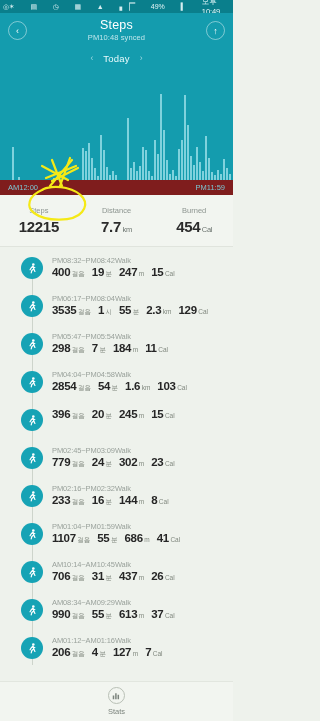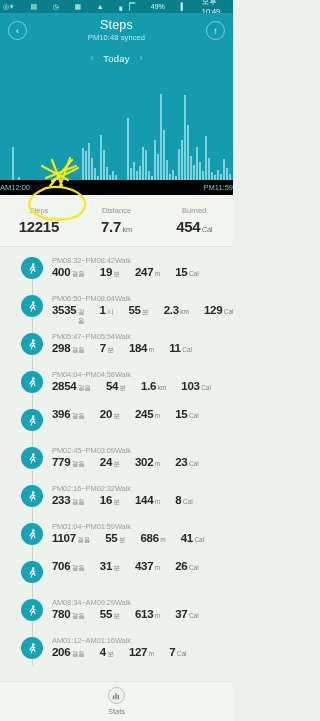--- a/index.html
+++ b/index.html
@@ -48,23 +48,23 @@
   }
   .datenav .arr { color:#9fd9e2; font-size:8.5px; }
   .datenav .lbl { color:#e8fafc; font-size:9.5px; letter-spacing:0.2px; }
 
   
   .chartwrap { background:#149cae; height:112px; position:relative; }
   .bars { position:absolute; left:0; right:0; bottom:0; height:112px; }
   .bar { position:absolute; bottom:0; background:#7fd2dd; width:1.6px; }
 
   .axisrow {
-    background:#000000; height:15px; position:relative;
+    background:#7f1d1d; height:15px; position:relative;
     display:flex; align-items:center; justify-content:space-between;
-    padding:0 0;
+    padding:0 8px;
   }
   .axisrow span { color:#7cc6d2; font-size:7.5px; }
 
   
   .summary {
     background:#f2f5f0; display:flex; height:52px;
     border-bottom:1px solid #e0e4dd;
   }
   .sum-cell { flex:1; display:flex; flex-direction:column; align-items:center; justify-content:center; }
   .sum-lbl { color:#8d9590; font-size:7.5px; margin-bottom:3px; }
@@ -80,21 +80,21 @@
   .row { display:flex; align-items:flex-start; height:38px; position:relative; }
   .row-icon {
     width:22px; height:22px; border-radius:50%; background:#16a3b5;
     margin-left:21px; margin-top:4px; flex:none;
     display:flex; align-items:center; justify-content:center;
     position:relative; z-index:2;
   }
   .row-icon svg { width:13px; height:13px; }
   .row-body { margin-left:9px; padding-top:3px; }
   .row-time { color:#9aa29c; font-size:7.5px; letter-spacing:-0.1px; margin-bottom:1px; }
-  .row-stats { display:flex; align-items:baseline; gap:8px;justify-content:flex-end; }
+  .row-stats { display:flex; align-items:baseline; gap:0;justify-content:flex-end; }
   .stat { display:flex; align-items:baseline; margin-right:7px; }
   .stat .n { color:#262626; font-size:11.5px; font-weight:bold; letter-spacing:-0.3px; }
   .stat .u { color:#80887f; font-size:6.5px; margin-left:1.5px; }
 
   
   .bottomnav {
     position:absolute; left:0; right:0; bottom:0; height:40px;
     background:#f2f5f0; border-top:1px solid #e2e6df;
     display:flex; flex-direction:column; align-items:center; justify-content:center;
   }
@@ -263,21 +263,21 @@
         <div class="row-icon">
           <svg viewBox="0 0 16 16">
             <circle cx="9" cy="3" r="1.6" fill="#ffffff"></circle>
             <path d="M8.6 5.2 L6.4 7.2 L5 9.6" stroke="#ffffff" stroke-width="1.5" fill="none" stroke-linecap="round"></path>
             <path d="M8.6 5.4 L9.6 8.6 L11 11.6" stroke="#ffffff" stroke-width="1.5" fill="none" stroke-linecap="round"></path>
             <path d="M9.6 8.6 L7.2 10.4 L6.4 13.4" stroke="#ffffff" stroke-width="1.5" fill="none" stroke-linecap="round"></path>
             <path d="M7.4 6.2 L11 6.8" stroke="#ffffff" stroke-width="1.3" fill="none" stroke-linecap="round"></path>
           </svg>
         </div>
         <div class="row-body">
-          <div class="row-time">PM06:50~PM08:04Walk</div>
+          <div class="row-time">PM06:17~PM08:04Walk</div>
           <div class="row-stats">
             <span class="stat">
               <span class="n">3535</span>
               <span class="u">걸음</span>
             </span>
             <span class="stat">
               <span class="n">1</span>
               <span class="u">시</span>
             </span>
             <span class="stat">
@@ -490,20 +490,21 @@
         <div class="row-icon">
           <svg viewBox="0 0 16 16">
             <circle cx="9" cy="3" r="1.6" fill="#ffffff"></circle>
             <path d="M8.6 5.2 L6.4 7.2 L5 9.6" stroke="#ffffff" stroke-width="1.5" fill="none" stroke-linecap="round"></path>
             <path d="M8.6 5.4 L9.6 8.6 L11 11.6" stroke="#ffffff" stroke-width="1.5" fill="none" stroke-linecap="round"></path>
             <path d="M9.6 8.6 L7.2 10.4 L6.4 13.4" stroke="#ffffff" stroke-width="1.5" fill="none" stroke-linecap="round"></path>
             <path d="M7.4 6.2 L11 6.8" stroke="#ffffff" stroke-width="1.3" fill="none" stroke-linecap="round"></path>
           </svg>
         </div>
         <div class="row-body">
+          <div class="row-time">AM10:14~AM10:45Walk</div>
           <div class="row-stats">
             <span class="stat">
               <span class="n">706</span>
               <span class="u">걸음</span>
             </span>
             <span class="stat">
               <span class="n">31</span>
               <span class="u">분</span>
             </span>
             <span class="stat">
@@ -524,21 +525,21 @@
             <path d="M8.6 5.2 L6.4 7.2 L5 9.6" stroke="#ffffff" stroke-width="1.5" fill="none" stroke-linecap="round"></path>
             <path d="M8.6 5.4 L9.6 8.6 L11 11.6" stroke="#ffffff" stroke-width="1.5" fill="none" stroke-linecap="round"></path>
             <path d="M9.6 8.6 L7.2 10.4 L6.4 13.4" stroke="#ffffff" stroke-width="1.5" fill="none" stroke-linecap="round"></path>
             <path d="M7.4 6.2 L11 6.8" stroke="#ffffff" stroke-width="1.3" fill="none" stroke-linecap="round"></path>
           </svg>
         </div>
         <div class="row-body">
           <div class="row-time">AM08:34~AM09:29Walk</div>
           <div class="row-stats">
             <span class="stat">
-              <span class="n">780</span>
+              <span class="n">990</span>
               <span class="u">걸음</span>
             </span>
             <span class="stat">
               <span class="n">55</span>
               <span class="u">분</span>
             </span>
             <span class="stat">
               <span class="n">613</span>
               <span class="u">m</span>
             </span>

